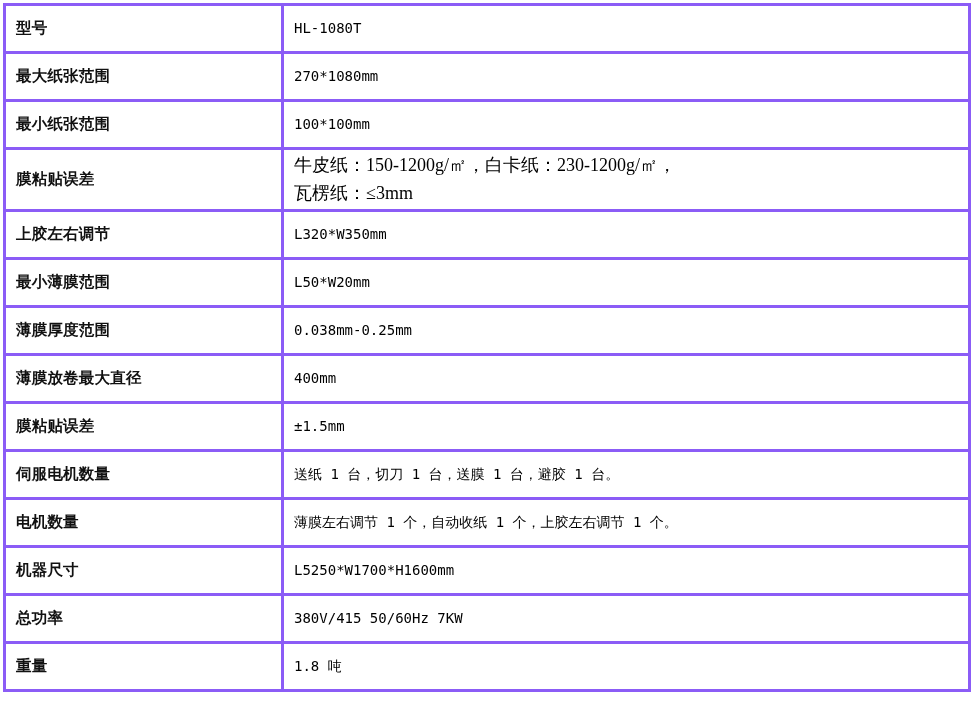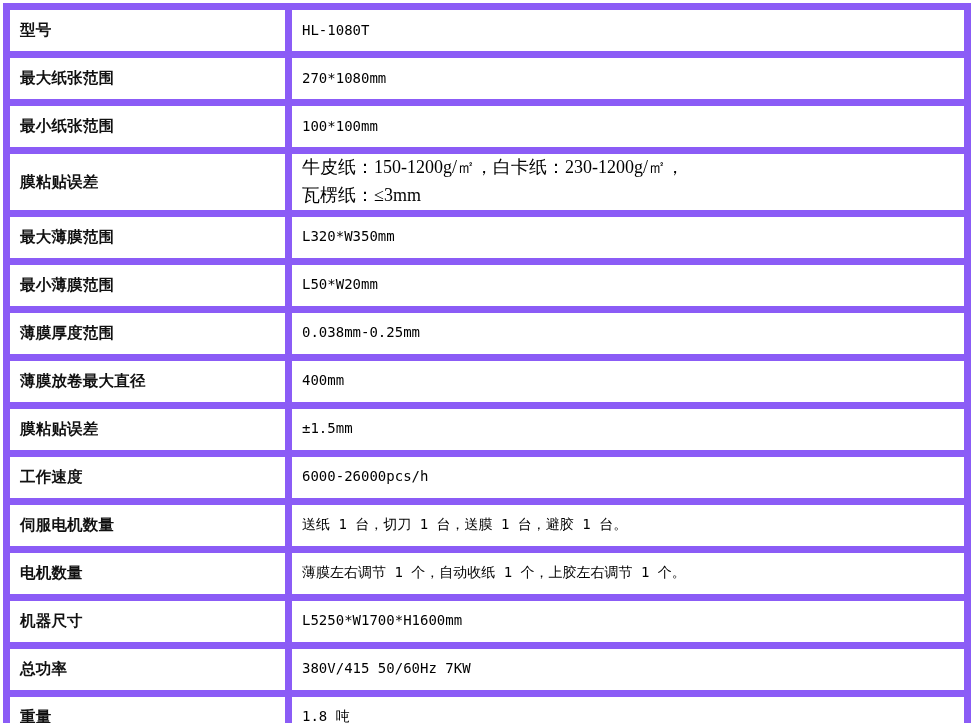--- a/index.html
+++ b/index.html
@@ -14,21 +14,21 @@
     color: #000000;
     overflow: hidden;
   }
   .spec-table {
     width: 968px;
     margin: 3px 0 0 3px;
     border-collapse: collapse;
     table-layout: fixed;
   }
   .spec-table td {
-    border: 7px solid #8b5cf6;
+    border: 3px solid #8b5cf6;
     padding: 0 10px;
     vertical-align: middle;
     font-size: 15.5px;
     line-height: 1.55;
     letter-spacing: 0.2px;
   }
   .spec-table td.label {
     width: 255px;
     font-family: "Liberation Serif", serif;
     font-weight: bold;
@@ -73,42 +73,38 @@
       <td class="value">100*100mm</td>
     </tr>
     <tr class="tall">
       <td class="label">膜粘贴误差</td>
       <td class="value">
         <span class="line cjk">牛皮纸：150-1200g/㎡，白卡纸：230-1200g/㎡，</span>
         <span class="line cjk">瓦楞纸：≤3mm</span>
       </td>
     </tr>
     <tr>
-      <td class="label">最大薄膜范围</td>
+      <td class="label">上胶左右调节</td>
       <td class="value">L320*W350mm</td>
     </tr>
     <tr>
       <td class="label">最小薄膜范围</td>
       <td class="value">L50*W20mm</td>
     </tr>
     <tr>
       <td class="label">薄膜厚度范围</td>
       <td class="value">0.038mm-0.25mm</td>
     </tr>
     <tr>
       <td class="label">薄膜放卷最大直径</td>
       <td class="value">400mm</td>
     </tr>
     <tr>
       <td class="label">膜粘贴误差</td>
       <td class="value">±1.5mm</td>
-    </tr>
-    <tr>
-      <td class="label">工作速度</td>
-      <td class="value">6000-26000pcs/h</td>
     </tr>
     <tr>
       <td class="label">伺服电机数量</td>
       <td class="value cjk">送纸 1 台，切刀 1 台，送膜 1 台，避胶 1 台。</td>
     </tr>
     <tr>
       <td class="label">电机数量</td>
       <td class="value cjk">薄膜左右调节 1 个，自动收纸 1 个，上胶左右调节 1 个。</td>
     </tr>
     <tr>

